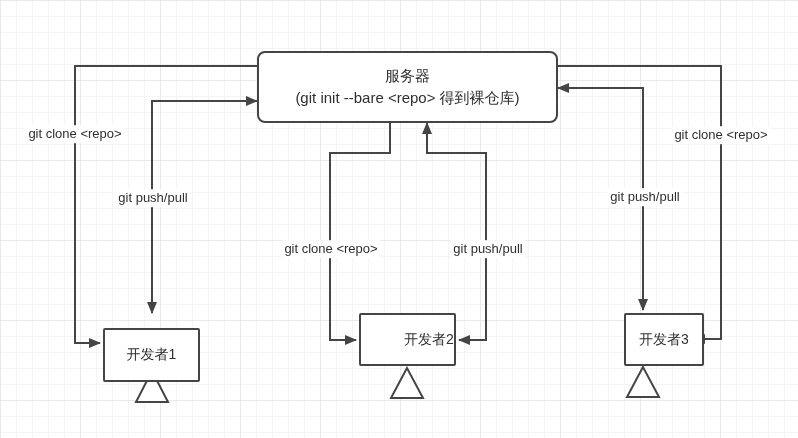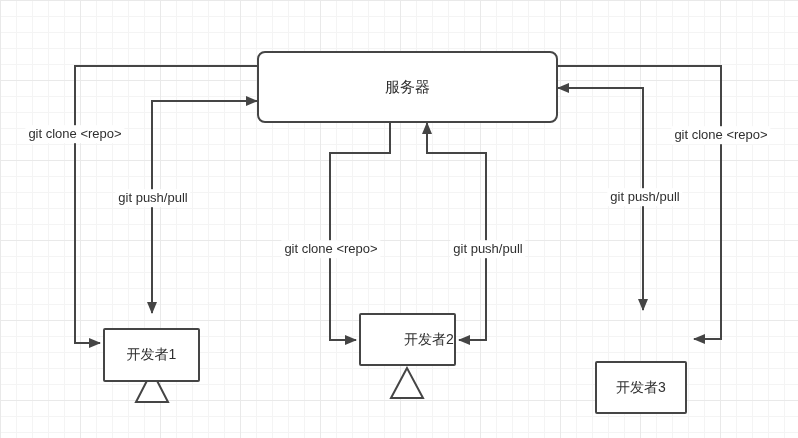--- a/index.html
+++ b/index.html
@@ -55,21 +55,21 @@
     font-size: 15px;
     line-height: 1.45;
     text-align: center;
   }
   .node.dev {
     border-radius: 2px;
     font-size: 14px;
   }
   .node.dev1 { left: 103px; top: 316px; width: 97px; height: 54px; margin-top: 12px; }
   .node.dev2 { left: 359px; top: 313px; width: 97px; height: 53px; padding-left: 43px; }
-  .node.dev3 { left: 595px; top: 313px; width: 92px; height: 53px; margin-top: 48px; }
+  .node.dev3 { left: 624px; top: 313px; width: 80px; height: 53px; }
   .edge-label {
     position: absolute;
     transform: translate(-50%, -50%);
     background: #ffffff;
     color: #2f2f2f;
     font-size: 13px;
     line-height: 1.2;
     padding: 1px 3px;
     white-space: nowrap;
     text-align: center;
@@ -105,20 +105,21 @@
 
     <path class="edge" d="M558,88 H643 V310" marker-start="url(#arrow)" marker-end="url(#arrow)"></path>
 
     <polygon class="actor-triangle" points="152,371 136,402 168,402"></polygon>
     <polygon class="actor-triangle" points="407,368 391,398 423,398"></polygon>
     <polygon class="actor-triangle" points="643,367 627,397 659,397"></polygon>
   </svg>
 
   <div class="node server">
     <div>服务器</div>
+    <div>(git init --bare &lt;repo&gt; 得到裸仓库)</div>
   </div>
 
   <div class="node dev dev1">
     <span>开发者1</span>
   </div>
   <div class="node dev dev2">
     <span>开发者2</span>
   </div>
   <div class="node dev dev3">
     <span>开发者3</span>

